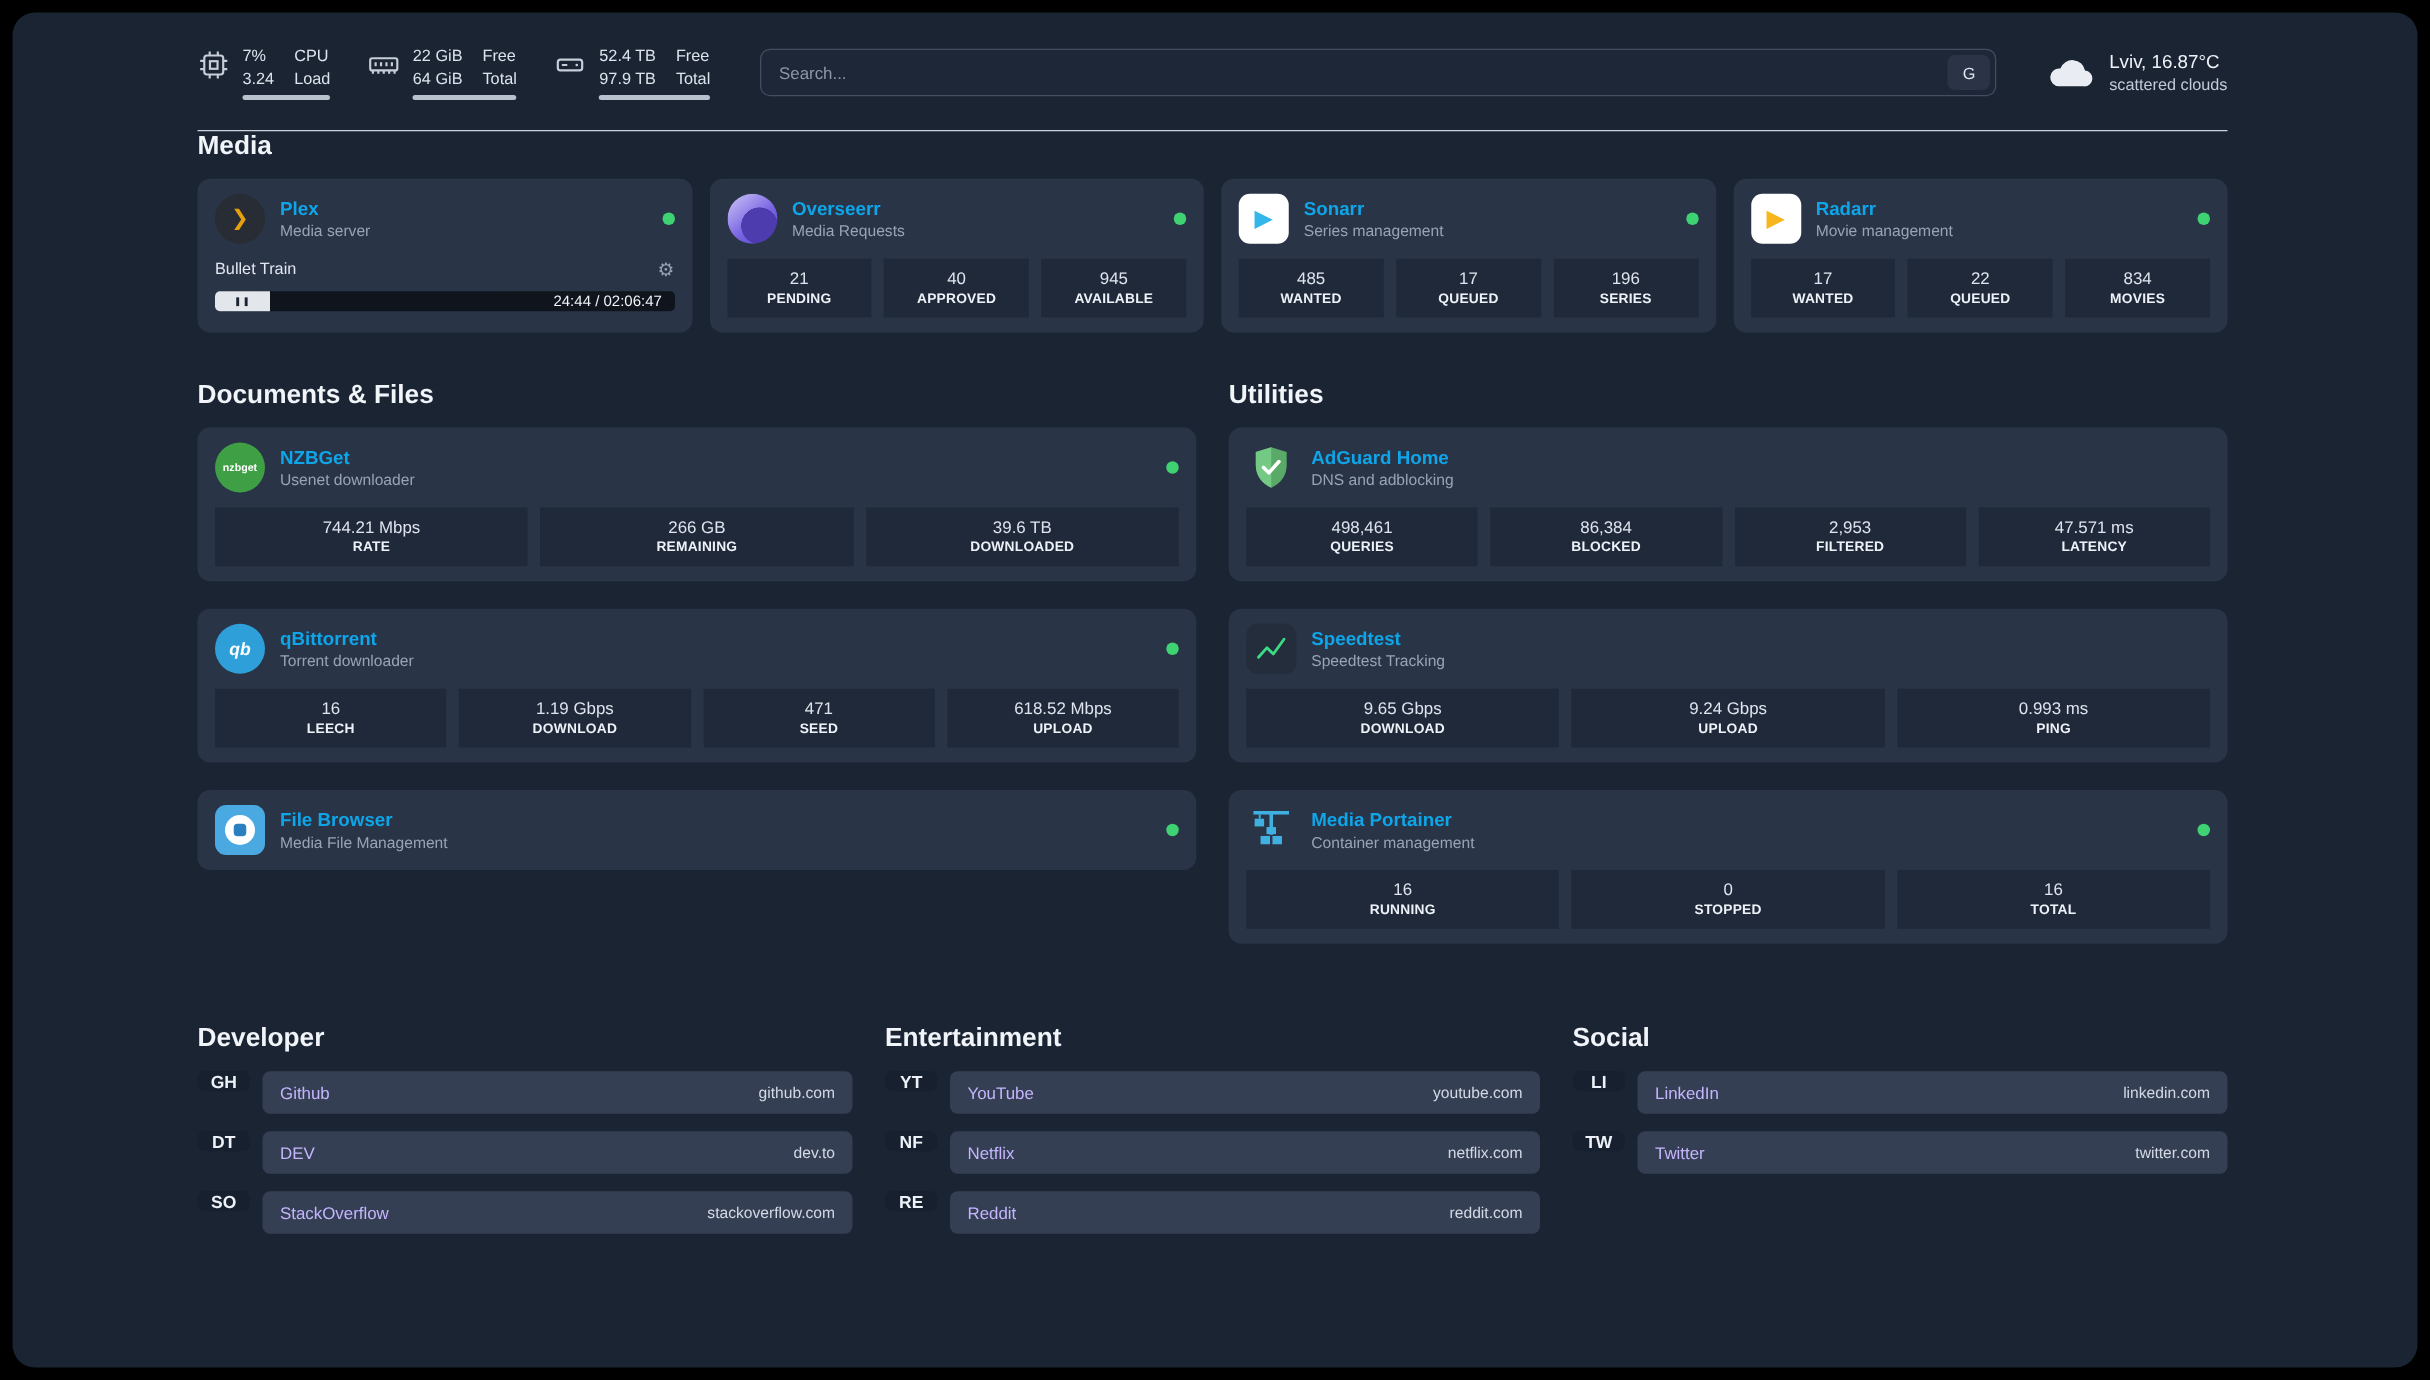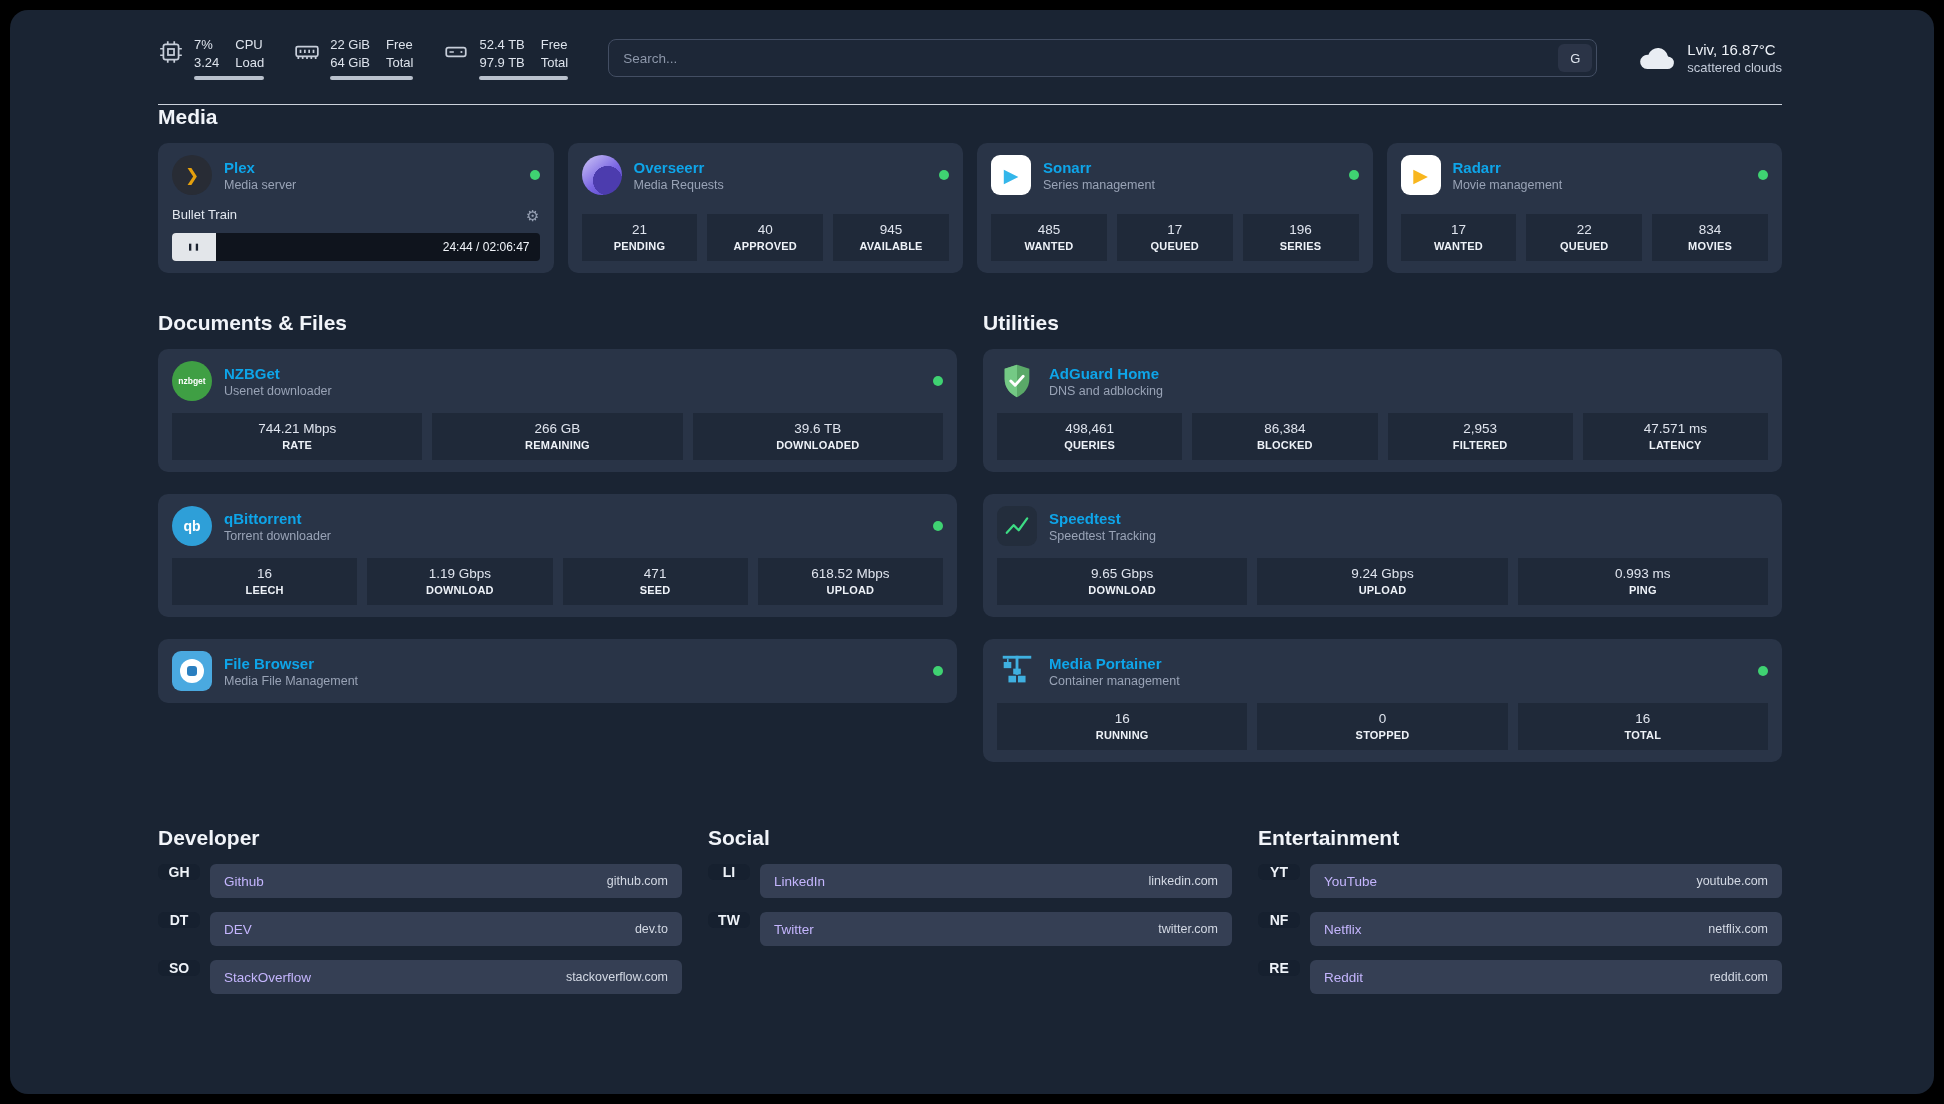--- a/index.html
+++ b/index.html
@@ -46,21 +46,21 @@
   .cols-3 { grid-template-columns:repeat(3,1fr); }
   .cols-4 { grid-template-columns:repeat(4,1fr); }
   .stat { background:#1f2939; border-radius:0; text-align:center; padding:8px 4px 9px; }
   .stat-val { font-size:13.5px; color:#dfe4ee; }
   .stat-lab { font-size:11px; font-weight:700; color:#eef2f8; margin-top:3px; letter-spacing:.2px; }
 
   
   .now-playing { display:flex; align-items:flex-start; justify-content:space-between;
                  margin-top:12px; font-size:13px; color:#e2e7ef; }
   .gear { color:#97a1b4; font-size:15px; cursor:pointer; }
-  .player-bar { margin-top:8px; height:28px; background:#0f141d; border-radius:4px;
+  .player-bar { margin-top:8px; height:16px; background:#0f141d; border-radius:4px;
                 position:relative; display:flex; align-items:center; }
   .player-fill { width:44px; height:100%; background:#e3e6ea; border-radius:4px 0 0 4px;
                  display:flex; align-items:center; justify-content:center; }
   .pause { font-size:7px; color:#1c2330; letter-spacing:1px; }
   .player-time { position:absolute; right:10px; font-size:12px; color:#f2f5fa; }
 
   
   .two-col { display:grid; grid-template-columns:1fr 1fr; gap:26px; margin-top:38px; }
   .stack { display:flex; flex-direction:column; gap:22px; }
 
@@ -80,21 +80,21 @@
   .overseerr-icon { border-radius:50%;
     background: radial-gradient(circle at 64% 64%, #4c3cae 0 40%, rgba(0,0,0,0) 41%),
                 linear-gradient(140deg,#cfc7f7 0%, #7a66e3 55%, #5242c4 100%); }
   .sonarr-icon { background:#fff; border-radius:9px; }
   .sonarr-icon span { color:#33b6ea; font-size:19px; }
   .radarr-icon { background:#fff; border-radius:9px; }
   .radarr-icon span { color:#f8b61e; font-size:19px; }
   .nzbget-icon { background:#3f9f44; border-radius:50%; }
   .nzbget-icon span { color:#fff; font-size:8.5px; font-weight:700; }
   .qb-icon { background:#2e9fd8; border-radius:50%; }
-  .qb-icon span { color:#fff; font-weight:700; font-size:14px; }
+  .qb-icon span { color:#fff; font-weight:700; font-size:14px;font-style:italic; }
   .fb-icon { background:#4aa9e0; border-radius:9px; }
   .fb-disc { width:24px; height:24px; background:#fff; border-radius:50%;
              display:flex; align-items:center; justify-content:center; }
   .fb-core { width:10px; height:10px; background:#2a7fc0; border-radius:3px; }
   .speedtest-icon { background:#232d3c; border-radius:9px; }
 </style>
 </head>
 <body>
 
 <div class="frame">
@@ -494,56 +494,56 @@
       <div class="bm-row">
         <span class="bm-abbr">SO</span>
         <span class="bm-bar">
           <span class="bm-name">StackOverflow</span>
           <span class="bm-url">stackoverflow.com</span>
         </span>
       </div>
     </div>
 
     <div class="bm-col">
+      <h2 class="sec">Entertainment</h2>
+      <div class="bm-row">
+        <span class="bm-abbr">YT</span>
+        <span class="bm-bar">
+          <span class="bm-name">YouTube</span>
+          <span class="bm-url">youtube.com</span>
+        </span>
+      </div>
+      <div class="bm-row">
+        <span class="bm-abbr">NF</span>
+        <span class="bm-bar">
+          <span class="bm-name">Netflix</span>
+          <span class="bm-url">netflix.com</span>
+        </span>
+      </div>
+      <div class="bm-row">
+        <span class="bm-abbr">RE</span>
+        <span class="bm-bar">
+          <span class="bm-name">Reddit</span>
+          <span class="bm-url">reddit.com</span>
+        </span>
+      </div>
+    </div>
+
+    <div class="bm-col">
       <h2 class="sec">Social</h2>
       <div class="bm-row">
         <span class="bm-abbr">LI</span>
         <span class="bm-bar">
           <span class="bm-name">LinkedIn</span>
           <span class="bm-url">linkedin.com</span>
         </span>
       </div>
       <div class="bm-row">
         <span class="bm-abbr">TW</span>
         <span class="bm-bar">
           <span class="bm-name">Twitter</span>
           <span class="bm-url">twitter.com</span>
         </span>
       </div>
     </div>
-
-    <div class="bm-col">
-      <h2 class="sec">Entertainment</h2>
-      <div class="bm-row">
-        <span class="bm-abbr">YT</span>
-        <span class="bm-bar">
-          <span class="bm-name">YouTube</span>
-          <span class="bm-url">youtube.com</span>
-        </span>
-      </div>
-      <div class="bm-row">
-        <span class="bm-abbr">NF</span>
-        <span class="bm-bar">
-          <span class="bm-name">Netflix</span>
-          <span class="bm-url">netflix.com</span>
-        </span>
-      </div>
-      <div class="bm-row">
-        <span class="bm-abbr">RE</span>
-        <span class="bm-bar">
-          <span class="bm-name">Reddit</span>
-          <span class="bm-url">reddit.com</span>
-        </span>
-      </div>
-    </div>
   </div>
 
 </div>
 
 </body></html>

